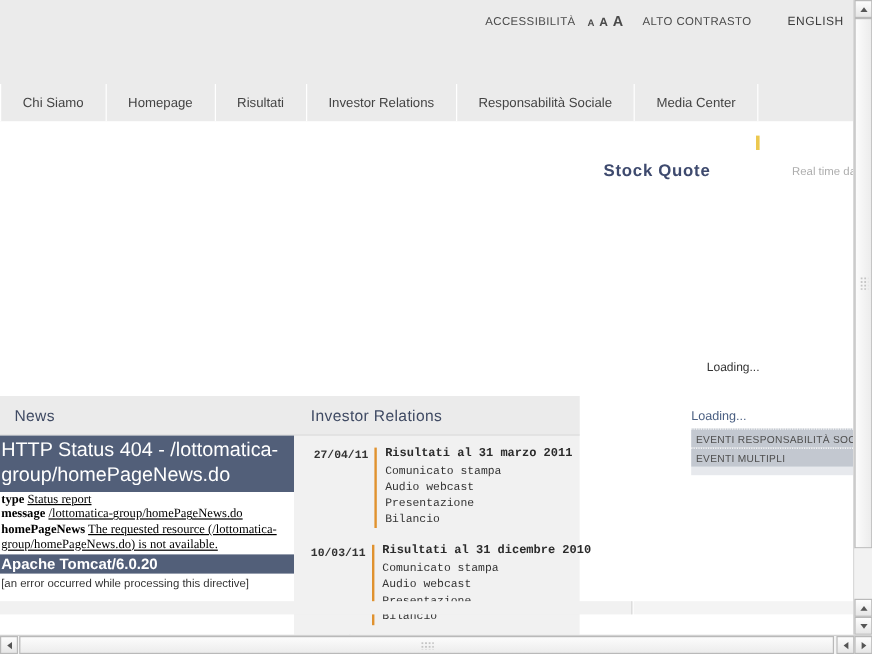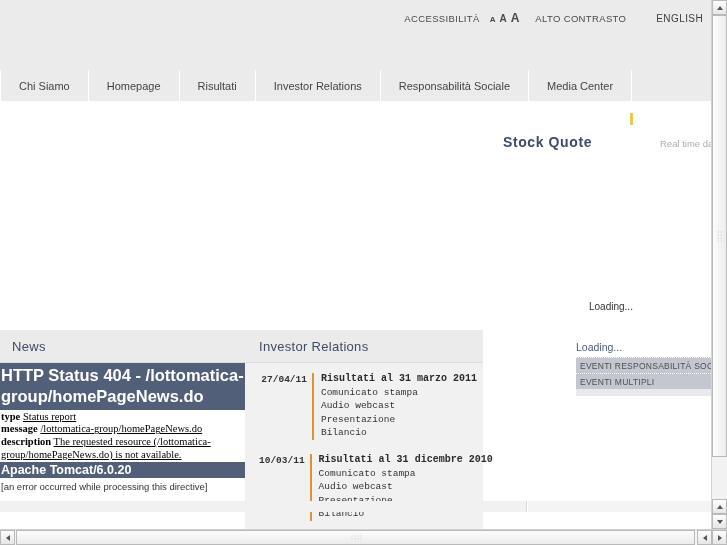--- a/index.html
+++ b/index.html
@@ -205,21 +205,21 @@
 
   
   .err-wrap {
     padding: 0;
     font-family: "Liberation Serif", serif;
   }
   .err-h1 {
     background: #525f79;
     color: #ffffff;
     font-family: "Liberation Sans", sans-serif;
-    font-weight: bold;
+    font-weight: normal;
     font-size: 16.5px;
     line-height: 1.30;
     padding: 2px 2px 2px 1px;
     word-break: break-word;
   }
   .err-body {
     font-size: 10.5px;
     color: #000000;
     line-height: 1.20;
     padding: 1px 2px 0 1px;
@@ -465,21 +465,21 @@
         <div class="err-body">
           <p>
             <span class="err-lbl">type</span>
             <span class="err-val">Status report</span>
           </p>
           <p>
             <span class="err-lbl">message</span>
             <span class="err-val">/lottomatica-group/homePageNews.do</span>
           </p>
           <p>
-            <span class="err-lbl">description</span>
+            <span class="err-lbl">homePageNews</span>
             <span class="err-val">The requested resource (/lottomatica-group/homePageNews.do) is not available.</span>
           </p>
         </div>
         <div class="err-h3">Apache Tomcat/6.0.20</div>
         <div class="err-note">[an error occurred while processing this directive]</div>
       </div>
     </div>
 
     <div class="panel-ir">
       <div class="panel-head">

